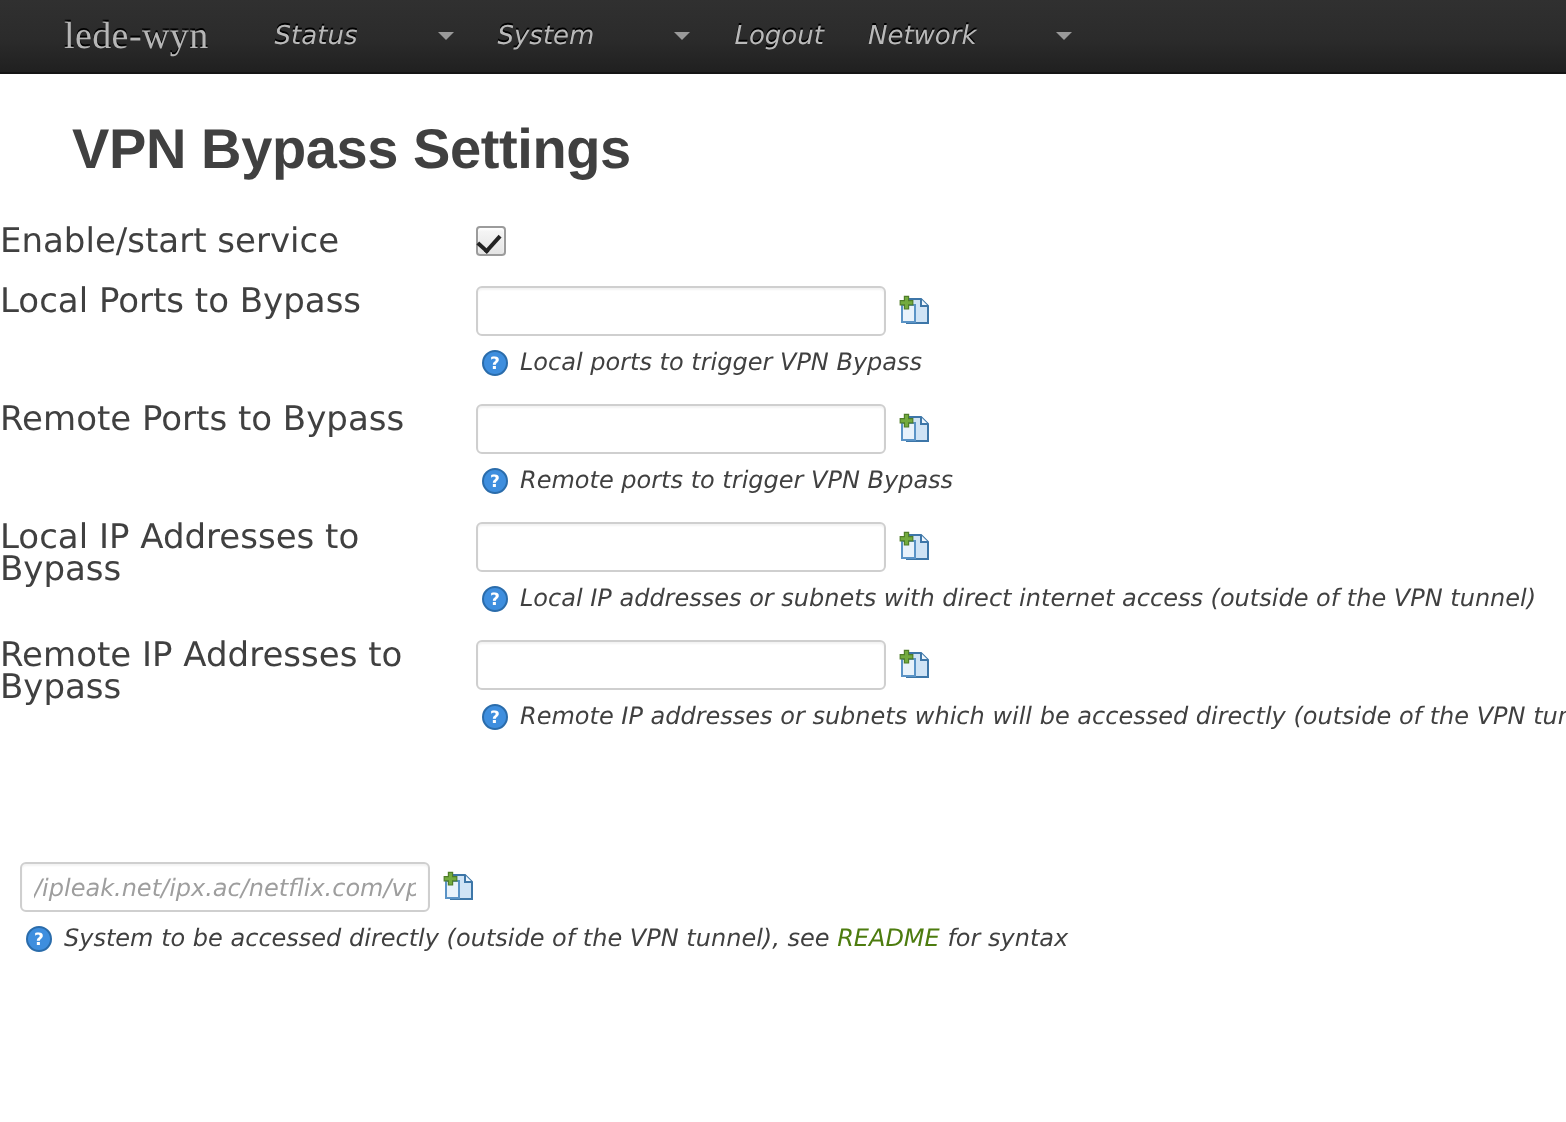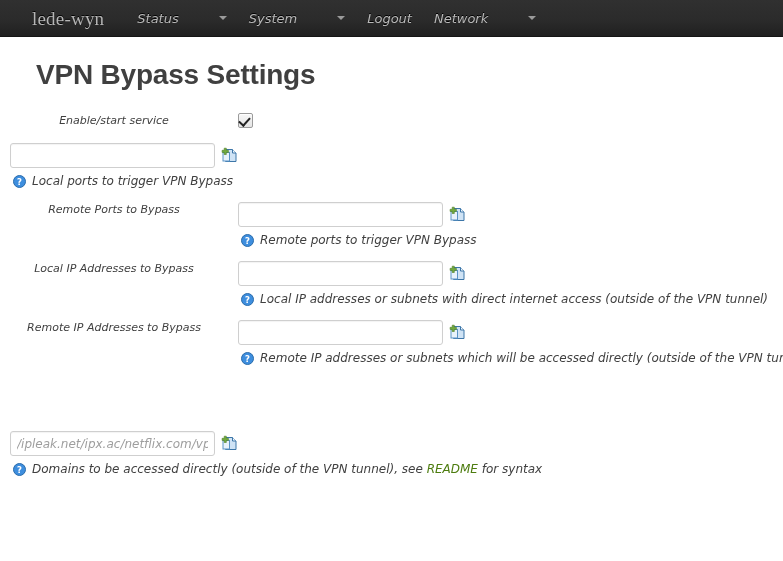--- a/index.html
+++ b/index.html
@@ -84,24 +84,23 @@
   }
 
   .row {
     display: flex;
     align-items: flex-start;
     margin-bottom: 0;
   }
   .row-label {
     width: 228px;
     flex: 0 0 228px;
-    text-align: center;
+    text-align: left;
     padding-right: 0;
-    font-style: italic;
-    font-size: 11px;
+    font-size: 17px;
     color: #404040;
     font-family: "DejaVu Sans", sans-serif;
     line-height: 16px;
   }
   .row-control {
     flex: 1 1 auto;
     padding-left: 10px;
     display: flex;
     align-items: flex-start;
   }
@@ -226,20 +225,21 @@
   <div class="form">
 
     <div class="row row-checkbox">
       <div class="row-label">Enable/start service</div>
       <div class="row-control">
         <div class="cbox"></div>
       </div>
     </div>
 
     <div class="row field-block">
+      <div class="row-label">Local Ports to Bypass</div>
       <div class="row-control">
         <div>
           <div class="input-line">
             <input type="text" placeholder="" style="">
             <span class="add-icon">
               <svg width="17" height="17" viewBox="0 0 17 17" xmlns="http://www.w3.org/2000/svg">
                 <path d="M4.5 2.5 h7 l3.5 3.5 v8.5 h-10.5 z" fill="#cfe3f5" stroke="#3d76a8" stroke-width="1"></path>
                 <path d="M11.5 2.5 v3.5 h3.5" fill="#eef5fc" stroke="#3d76a8" stroke-width="1"></path>
                 <rect x="2" y="5.5" width="6.5" height="8.5" fill="#e8f2fb" stroke="#5a93c6" stroke-width="1"></rect>
                 <path d="M3.2 1.2 h2.1 v2.1 h2.1 v2.1 h-2.1 v2.1 h-2.1 v-2.1 h-2.1 v-2.1 h2.1 z" fill="#73ab3e" stroke="#4f7d28" stroke-width="0.6"></path>
@@ -359,20 +359,20 @@
               </svg>
             </span>
           </div>
           <div class="help-line">
             <span class="help-icon">
               <svg width="13" height="13" viewBox="0 0 13 13" xmlns="http://www.w3.org/2000/svg">
                 <circle cx="6.5" cy="6.5" r="6" fill="#3e8ede" stroke="#2a6cab" stroke-width="1"></circle>
                 <text x="6.5" y="9.6" font-size="8.5" font-family="DejaVu Sans, sans-serif" font-weight="bold" fill="#ffffff" text-anchor="middle">?</text>
               </svg>
             </span>
-            <span class="help-text"><span>Domains to be accessed directly (outside of the VPN tunnel), see </span><a href="#">README</a><span> for syntax</span></span>
+            <span class="help-text"><span>System to be accessed directly (outside of the VPN tunnel), see </span><a href="#">README</a><span> for syntax</span></span>
           </div>
         </div>
       </div>
     </div>
 
   </div>
 </div>
 
 </body></html>

